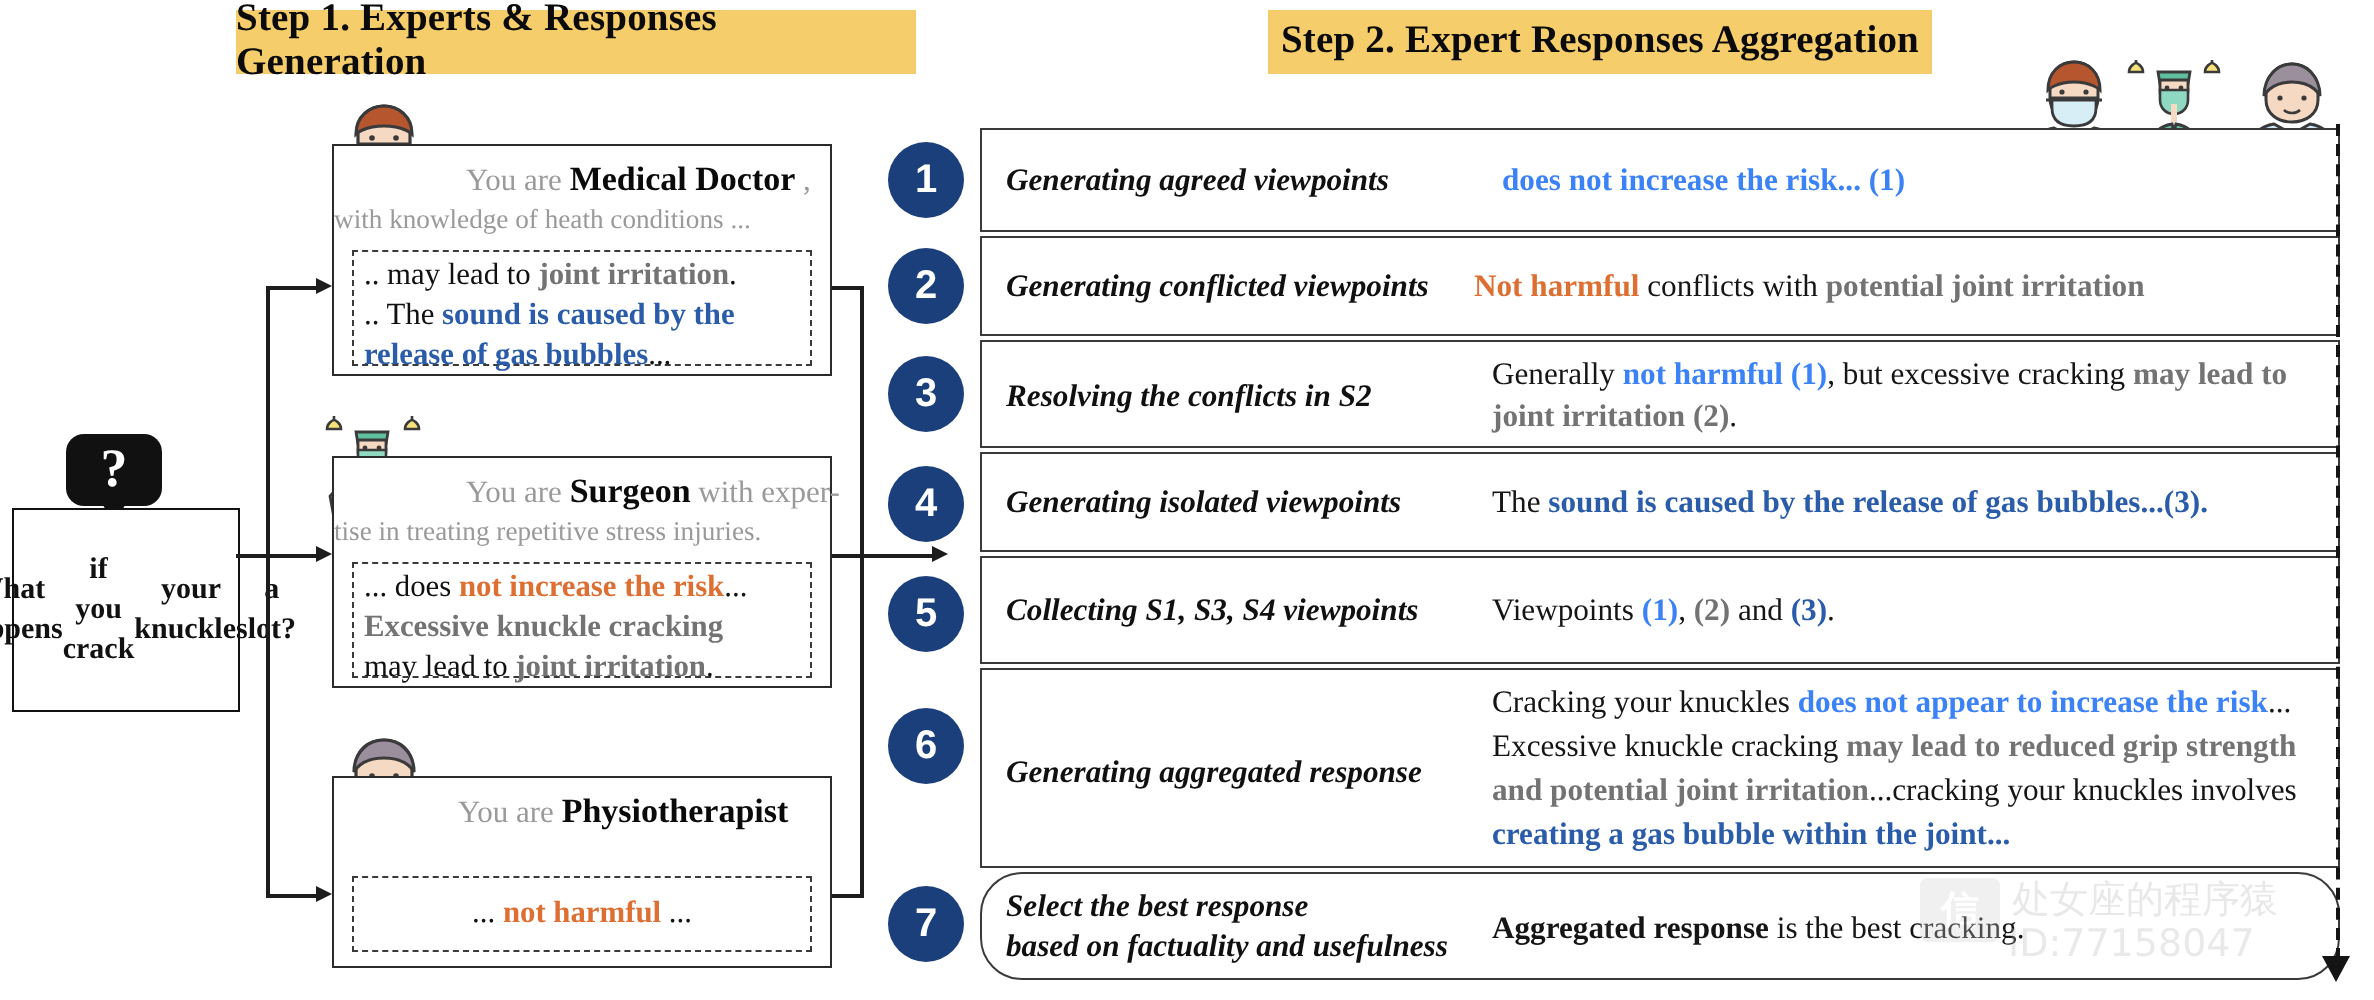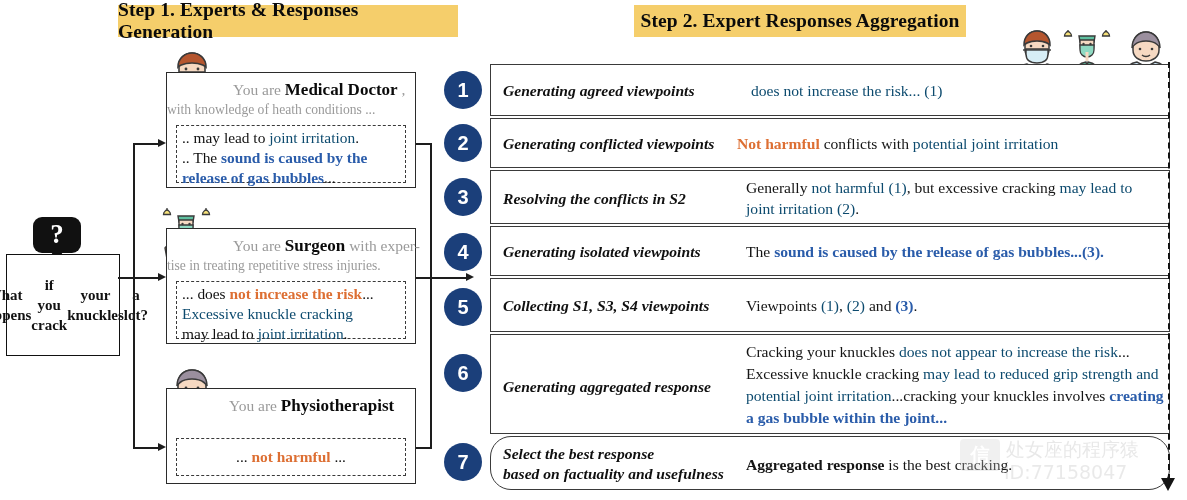--- a/index.html
+++ b/index.html
@@ -44,24 +44,24 @@
       font-size:13.6px;line-height:20px;color:#9a9a9a;white-space:nowrap;}
   #expert2 .line1{left:54px;}
   .resp{position:absolute;left:9px;right:9px;border:1.4px dashed #3a3a3a;
         background:#fff;padding:2px 5px;box-sizing:border-box;}
   #resp0{top:52px;height:58px;}
   #resp1{top:52px;height:58px;}
   #resp2{top:49px;height:38px;display:flex;align-items:center;justify-content:center;}
   .resp p{margin:0;font-size:15.4px;line-height:20px;white-space:nowrap;}
   #resp2 p{font-size:15.4px;}
 
-  .g{color:#0c4a6e;font-weight:normal;}
+  .g{color:#737373;font-weight:bold;}
   .b{color:#2a5caa;font-weight:bold;}
   .o{color:#dd6f33;font-weight:bold;}
-  .on{color:#0c4a6e;}
+  .on{color:#3b82f6;font-weight:bold;}
 
   
   .av{position:absolute;width:52px;height:54px;}
   #av0{left:166px;top:50px;}
   #av1{left:162px;top:206px;}
   #av2{left:166px;top:366px;}
 
   
   .ln{position:absolute;background:#1d1d1d;}
   .arrowR{position:absolute;width:0;height:0;

